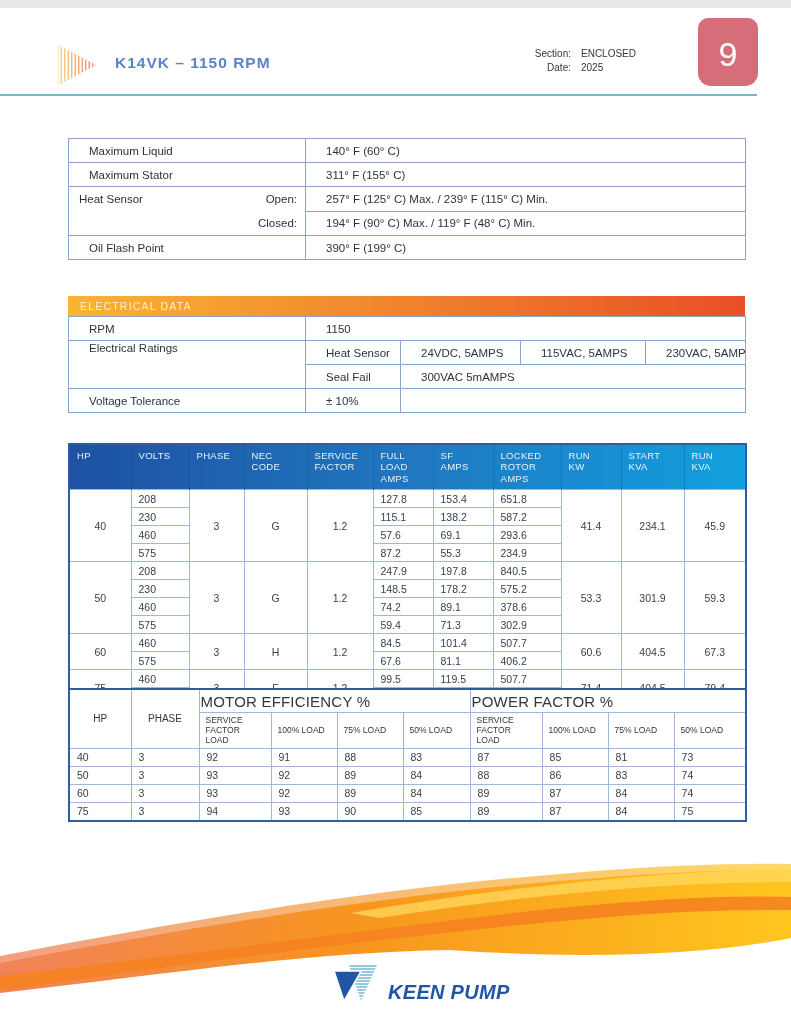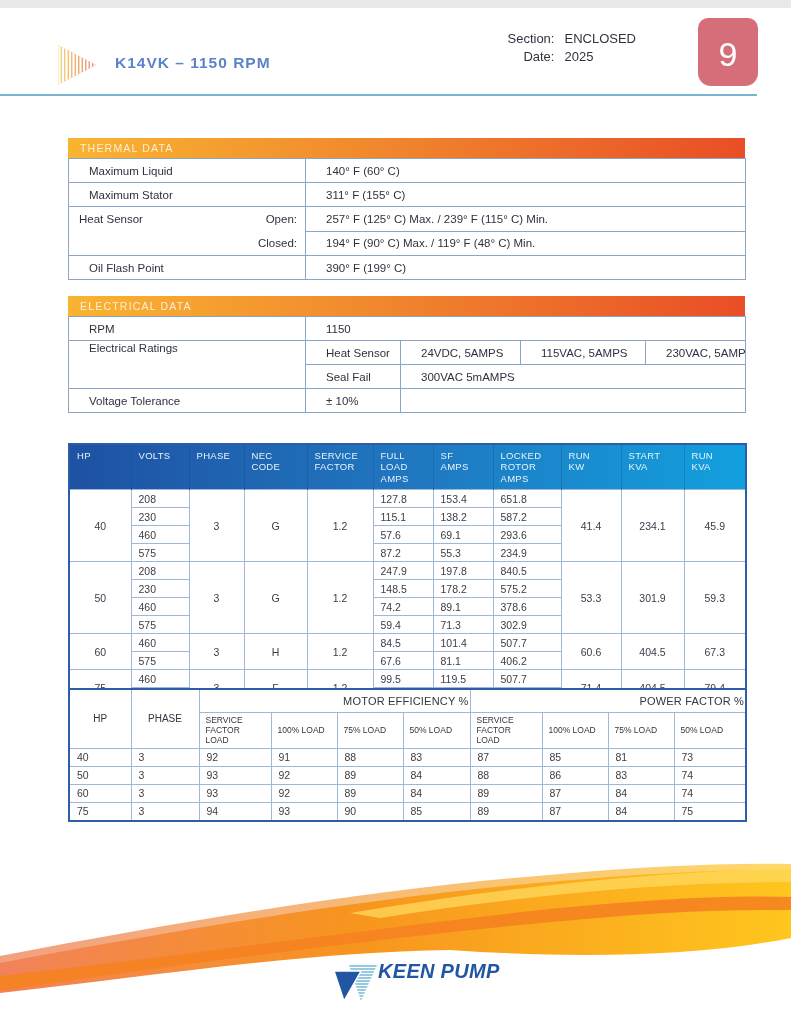--- a/index.html
+++ b/index.html
@@ -3,23 +3,23 @@
 <meta charset="utf-8">
 <style>
   html,body{margin:0;padding:0;background:#e8e8e8}
   .page{position:relative;width:791px;height:1024px;background:#ffffff;margin:8px auto;
         font-family:"Liberation Sans",sans-serif;overflow:hidden}
 
   
   .hdr-tri{position:absolute;left:57px;top:36px}
   .page-title{position:absolute;left:115px;top:46px;font-size:15.5px;font-weight:600;
               color:#5c83c9;letter-spacing:1px}
-  .section-meta{position:absolute;top:23px;right:155px;display:grid;
+  .section-meta{position:absolute;top:40px;right:155px;display:grid;
                 grid-template-columns:auto auto;column-gap:10px;row-gap:3px;
-                font-size:13px;color:#2f3440}
+                font-size:10px;color:#2f3440}
   .meta-label{text-align:right}
   .page-badge{position:absolute;left:698px;top:10px;width:60px;height:68px;
               background:#d66e79;border-radius:10px 10px 13px 13px;color:#fff;
               font-size:34px;display:flex;align-items:center;justify-content:center;
               padding-top:4px;box-sizing:border-box}
   .hdr-divider{position:absolute;top:86px;left:0;width:757px;height:2px;background:#79b5d2}
 
   
   .section{position:absolute;left:68px;width:677px}
   #thermal-sec{top:130px} #electrical-sec{top:288px} #motor-sec{top:435px} #eff-sec{top:680px}
@@ -47,28 +47,28 @@
   .motor-table thead tr{background:linear-gradient(90deg,#1e51a2 0%,#2077c0 50%,#12a0de 100%)}
   .motor-table th{font-weight:400;color:#e8f3fb;font-size:9.5px;letter-spacing:.3px;
                   text-align:left;vertical-align:top;padding:5px 2px 5px 7px;line-height:1.2;
                   border-right:1px solid rgba(15,70,140,.3);word-spacing:60px}
   .motor-table td, .eff-table td{border:1px solid #9fb8d8;font-size:10.5px;color:#3a3d49;
                   height:15px;padding:1px 7px;overflow:hidden;white-space:nowrap}
   .c{text-align:center}.l{text-align:left}
   .eff-table{border-collapse:collapse;width:677px;table-layout:fixed;background:#fff;
              border:2px solid #2c5ea8}
   .eff-table th{background:#fff;border:1px solid #9fb8d8;font-weight:400;color:#33353f}
-  .eff-th-group{font-size:11px;text-align:right;height:20px;letter-spacing:.2px}
+  .eff-th-group{font-size:15px;text-align:left;height:20px;letter-spacing:.2px}
   .eff-th-sub{font-size:8.5px;text-align:left;padding:2px 6px;line-height:1.2;height:26px;
               vertical-align:middle}
   .eff-th-hp{font-size:10px;text-align:center}
 
   
   .footer-wave{position:absolute;left:0;top:850px}
-  .footer-logo{position:absolute;left:330px;top:952px;display:flex;align-items:flex-start;gap:0}
+  .footer-logo{position:absolute;left:330px;top:952px;display:flex;align-items:flex-end;gap:10px}
   .logo-text{font-size:20px;font-weight:bold;font-style:italic;color:#2156a5;letter-spacing:.3px}
 </style>
 </head>
 <body>
 
 <div class="page">
 
   <svg class="hdr-tri" width="40" height="42" viewBox="0 0 40 42">
     <defs>
       <linearGradient id="hg" x1="0" y1="0" x2="1" y2="0">
@@ -103,21 +103,20 @@
     <span class="meta-label">Section:</span>
     <span class="meta-value">ENCLOSED</span>
     <span class="meta-label">Date:</span>
     <span class="meta-value">2025</span>
   </div>
 
   <div class="page-badge">9</div>
   <div class="hdr-divider"></div>
 
   <div class="section" id="thermal-sec">
-    <div class="banner orange">THERMAL DATA</div>
     <table class="data-table">
       <colgroup>
           <col style="width:237px">
           <col style="width:440px">
         </colgroup>
       <tbody id="thermal-body">
           <tr>
             <td class="t-label">Maximum Liquid</td>
             <td class="t-value">140° F (60° C)</td>
           </tr>

